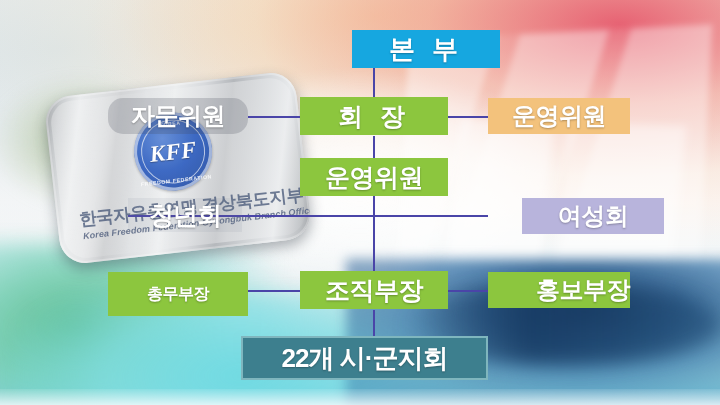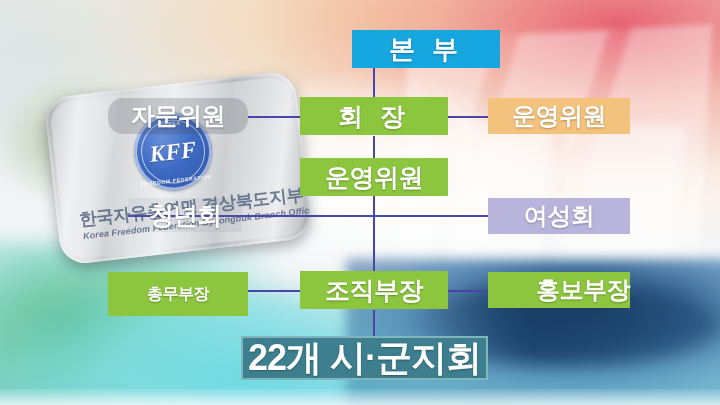--- a/index.html
+++ b/index.html
@@ -130,21 +130,21 @@
   
   .node{
     position:absolute;display:flex;align-items:center;justify-content:center;
     color:#fff;font-weight:700;white-space:nowrap;
     text-shadow:0 1px 2px rgba(0,0,0,.28);
     box-sizing:border-box;
   }
   .n-green{background:#8CC63E;}
   .n-blue{background:#16A7E0;}
   .n-orange{background:#F3C27C;}
-  .n-purple{background:#B8B4DC;}
+  .n-purple{background:#B8B4DC;margin-left:34px;}
   .n-teal{background:#3D7F8E;border:2px solid #7FB6BE;}
   .n-plain{background:rgba(70,72,86,.22);border-radius:15px;}
   .n-plain2{background:rgba(120,124,150,.10);}
 </style>
 </head>
 <body>
 
 <div id="stage">
 
   <div class="bg bg-base"></div>
@@ -194,15 +194,15 @@
   <div class="node n-plain2" style="left:128px;top:198px;width:114px;height:34px;font-size:25px;letter-spacing:-1px;">청년회</div>
 
   <div class="node n-purple" style="left:488px;top:198px;width:142px;height:36px;font-size:24px;letter-spacing:-.5px;">여성회</div>
 
   <div class="node n-green" style="left:108px;top:272px;width:140px;height:44px;font-size:16px;letter-spacing:-.5px;">총무부장</div>
 
   <div class="node n-green" style="left:300px;top:271px;width:148px;height:38px;font-size:25px;letter-spacing:-.5px;">조직부장</div>
 
   <div class="node n-green" style="left:488px;top:272px;width:142px;height:36px;font-size:24px;letter-spacing:-.5px;padding-left:48px;">홍보부장</div>
 
-  <div class="node n-teal" style="left:241px;top:336px;width:247px;height:44px;font-size:36px;letter-spacing:-1px;">22개 시·군지회</div>
+  <div class="node n-teal" style="left:241px;top:336px;width:247px;height:44px;font-size:26px;letter-spacing:-1px;">22개 시·군지회</div>
 
 </div>
 
 </body></html>

